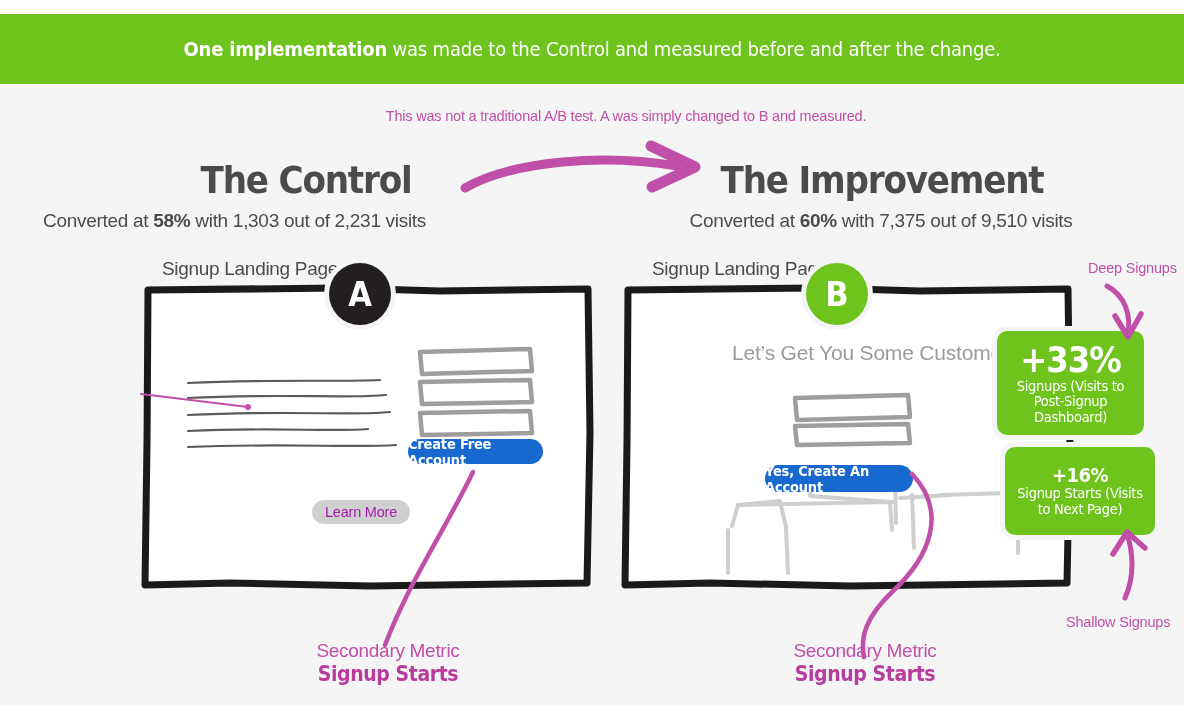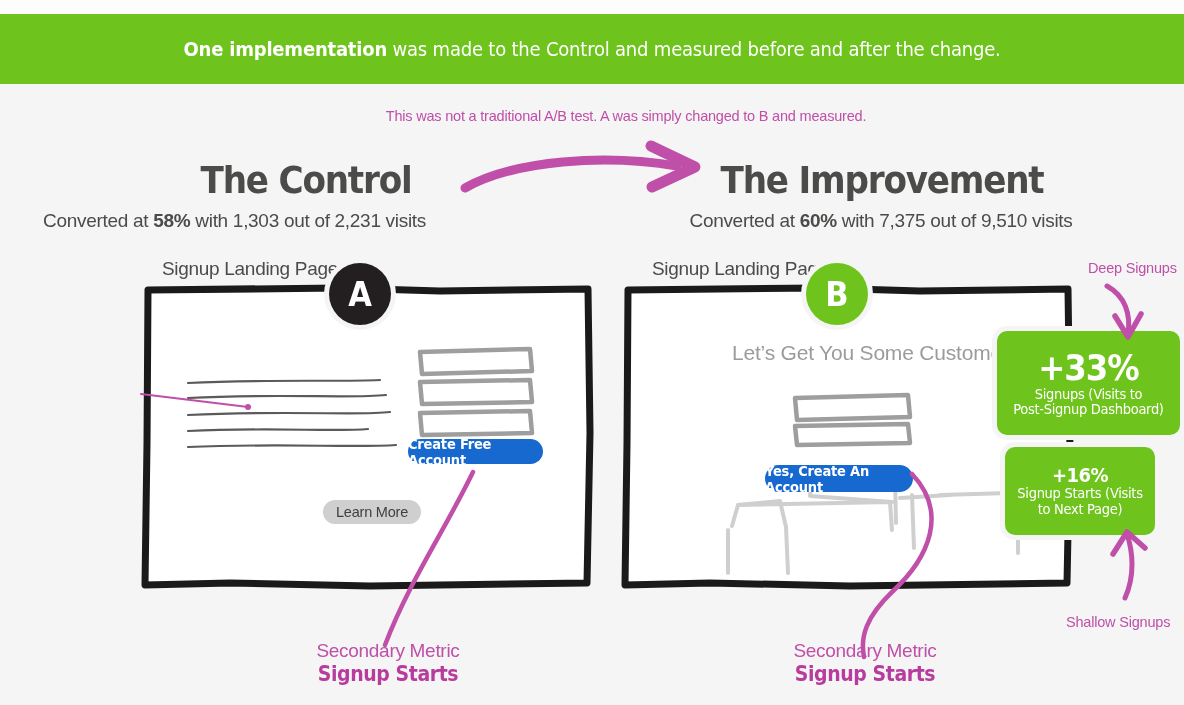--- a/index.html
+++ b/index.html
@@ -104,38 +104,38 @@
     position:absolute;background:#1769cf;color:#ffffff;border-radius:16px;
     font-size:14.5px;font-weight:bold;letter-spacing:-0.2px;
     font-family:"Liberation Sans Narrow","DejaVu Sans Condensed","Liberation Sans",sans-serif;
     display:flex;align-items:center;justify-content:center;
     border:none;
   }
   .btn-blue.left{left:408px;top:439px;width:135px;height:25px;}
   .btn-blue.right{left:765px;top:465px;width:148px;height:27px;}
 
   .btn-gray{
-    position:absolute;background:#cfcfcf;color:#404040;border-radius:14px;
+    position:absolute;background:#cfcfcf;color:#a21caf;border-radius:14px;
     font-size:14.5px;letter-spacing:-0.2px;
     font-family:"Liberation Sans","DejaVu Sans",sans-serif;
     display:flex;align-items:center;justify-content:center;
     border:none;
-    left:323px;top:500px;width:98px;height:24px;
+    left:312px;top:500px;width:98px;height:24px;
   }
 
   
   .callout{
     position:absolute;background:#6ec41c;border-radius:10px;
     color:#ffffff;text-align:center;
     box-shadow:0 0 0 5px #f5f5f5;
     font-family:"Liberation Sans Narrow","DejaVu Sans Condensed","Liberation Sans",sans-serif;
     display:flex;flex-direction:column;align-items:center;justify-content:center;
     line-height:1.05;
   }
-  .callout.one{left:997px;top:331px;width:183px;height:104px;}
+  .callout.one{left:997px;top:331px;width:147px;height:104px;}
   .callout.two{left:1005px;top:447px;width:150px;height:88px;}
   .callout .big{font-size:36px;font-weight:bold;letter-spacing:-1px;}
   .callout .big.small{font-size:20px;font-weight:bold;letter-spacing:-0.5px;}
   .callout .cap{font-size:14.5px;letter-spacing:-0.3px;padding:0 4px;}
 
   .annot{
     position:absolute;color:#bf4fa8;font-size:14.5px;letter-spacing:-0.2px;
     font-family:"Liberation Sans","DejaVu Sans",sans-serif;white-space:nowrap;
   }
   .annot.deep{left:1088px;top:260px;}

